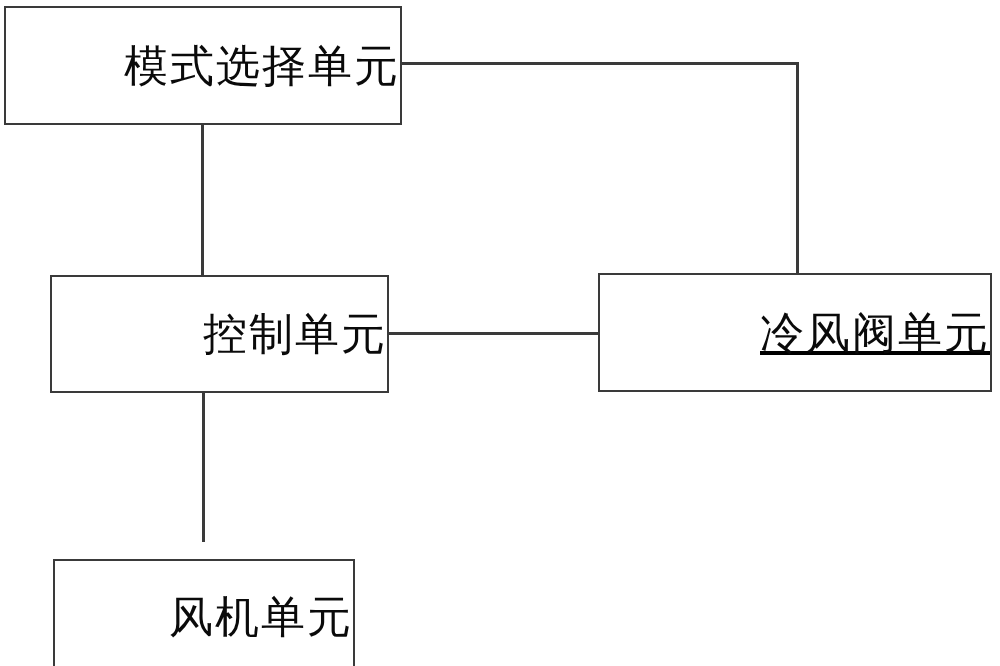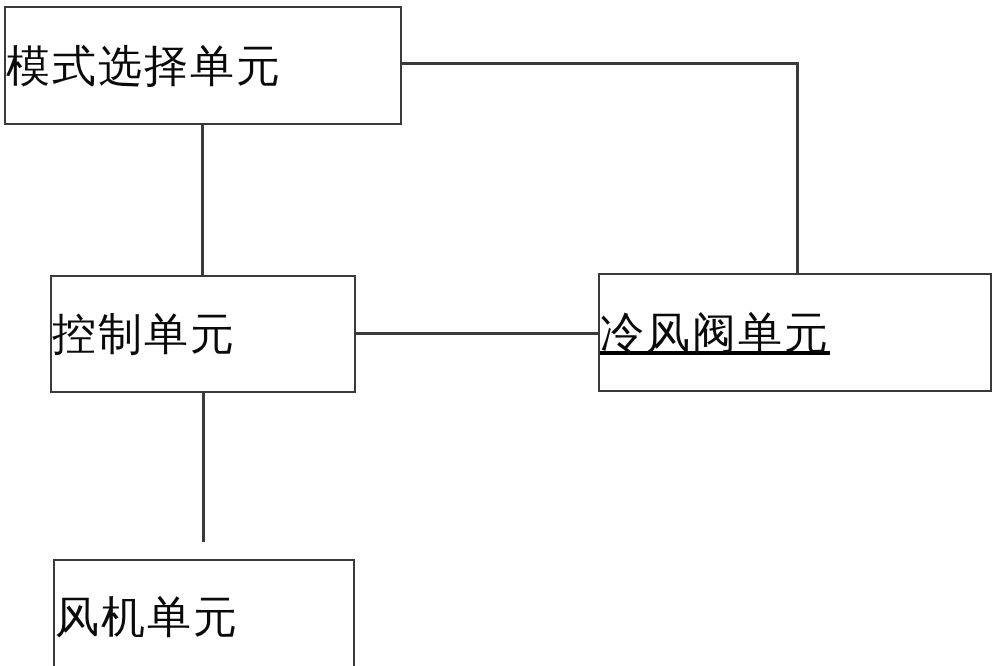--- a/index.html
+++ b/index.html
@@ -18,41 +18,41 @@
     background: #ffffff;
     overflow: hidden;
   }
   .node {
     position: absolute;
     box-sizing: border-box;
     border: 2px solid #3a3a3a;
     background: #ffffff;
     display: flex;
     align-items: center;
-    justify-content: flex-start;
+    justify-content: flex-end;
   }
   .node-label {
     font-family: "DejaVu Serif", "Liberation Serif", serif;
     font-size: 44px;
     line-height: 1;
     color: #0a0a0a;
     letter-spacing: 2px;
     white-space: nowrap;
     font-weight: 400;
   }
   #node-mode-select {
     left: 4px;
     top: 6px;
     width: 398px;
     height: 119px;
   }
   #node-control {
     left: 50px;
     top: 275px;
-    width: 306px;
+    width: 339px;
     height: 118px;
   }
   #node-cold-air-valve {
     left: 598px;
     top: 273px;
     width: 394px;
     height: 119px;
     text-decoration: underline;
   }
   #node-fan {

